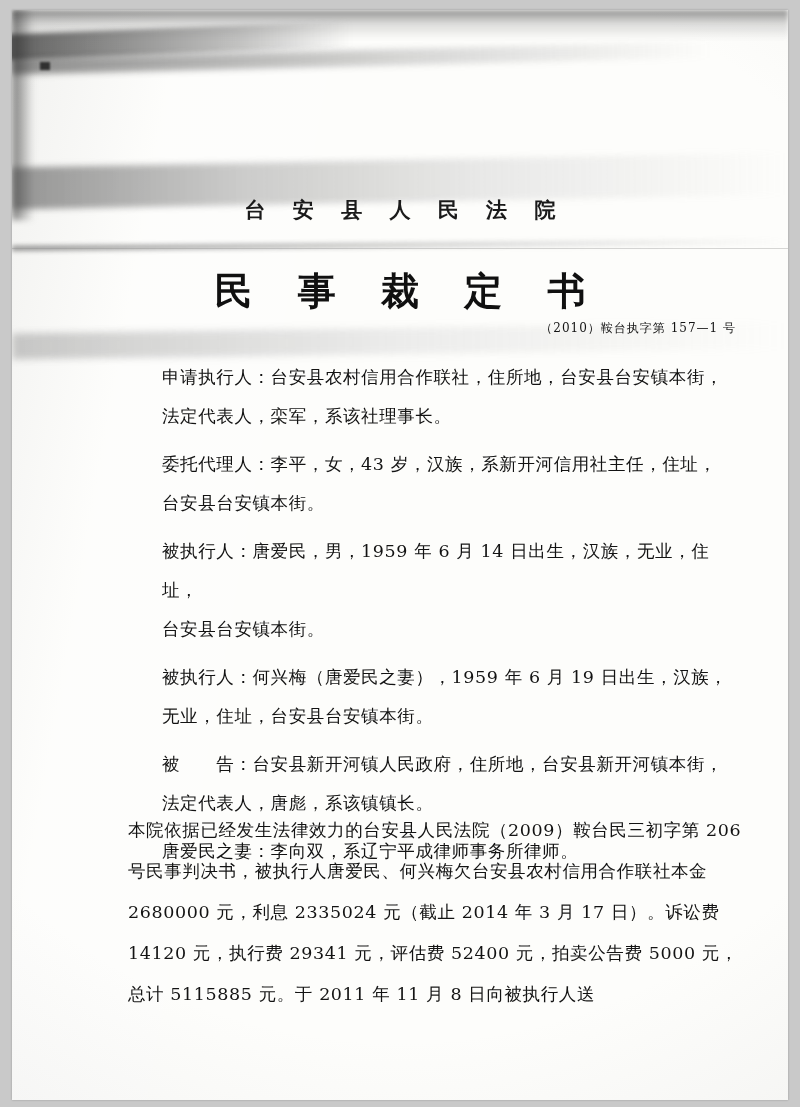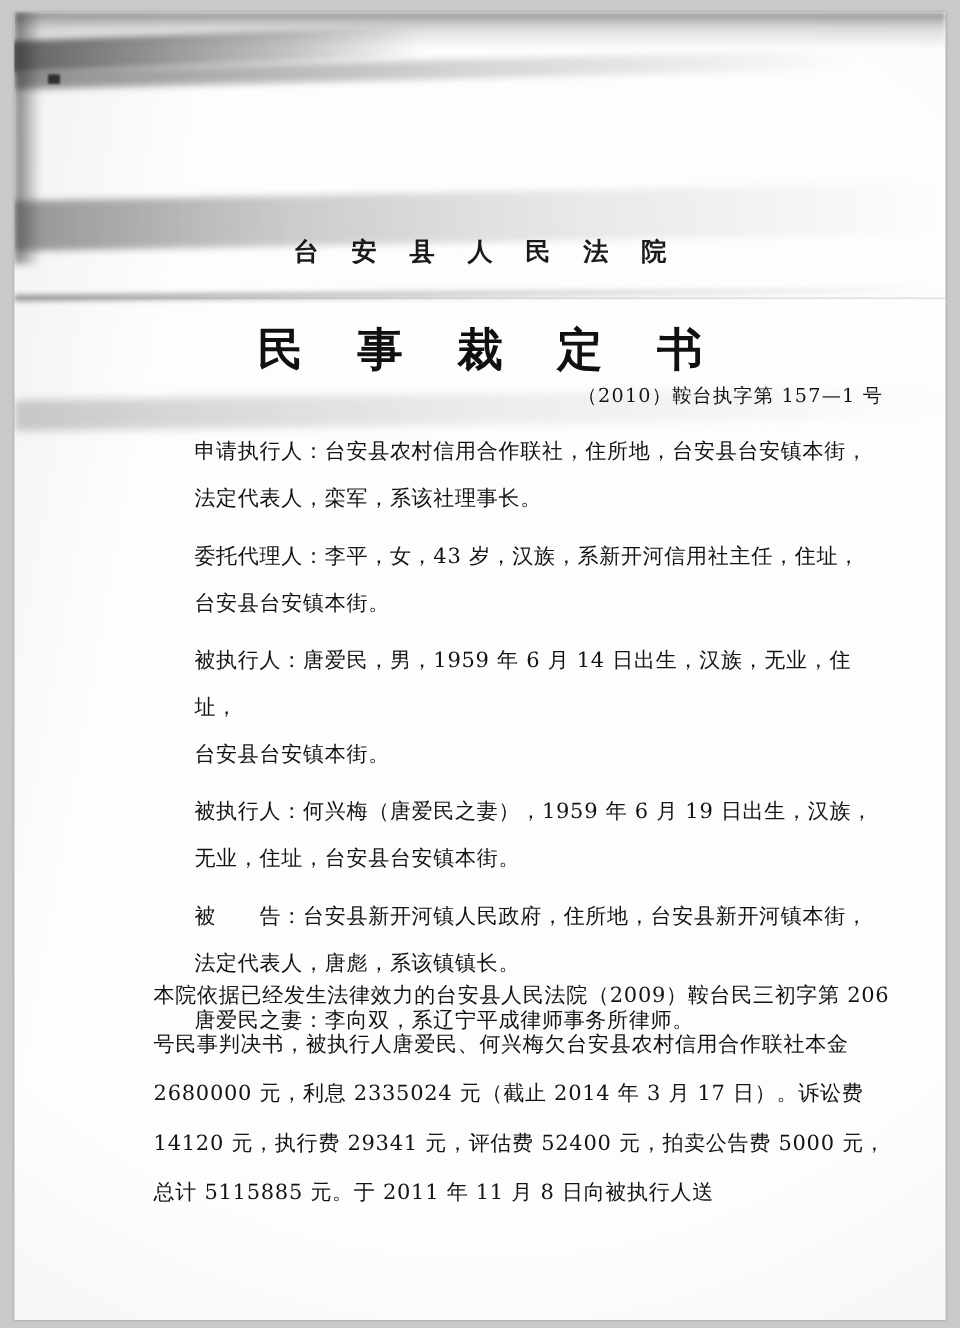--- a/index.html
+++ b/index.html
@@ -115,21 +115,21 @@
     letter-spacing: 16px;
     font-weight: 700;
     color: #101010;
     text-indent: 16px;
   }
 
   #case-number {
     position: absolute;
     right: 52px;
     top: 310px;
-    font-size: 16px;
+    font-size: 12px;
     letter-spacing: 1px;
     color: #141414;
   }
 
   #party-block {
     position: absolute;
     left: 150px;
     right: 46px;
     top: 348px;
   }

